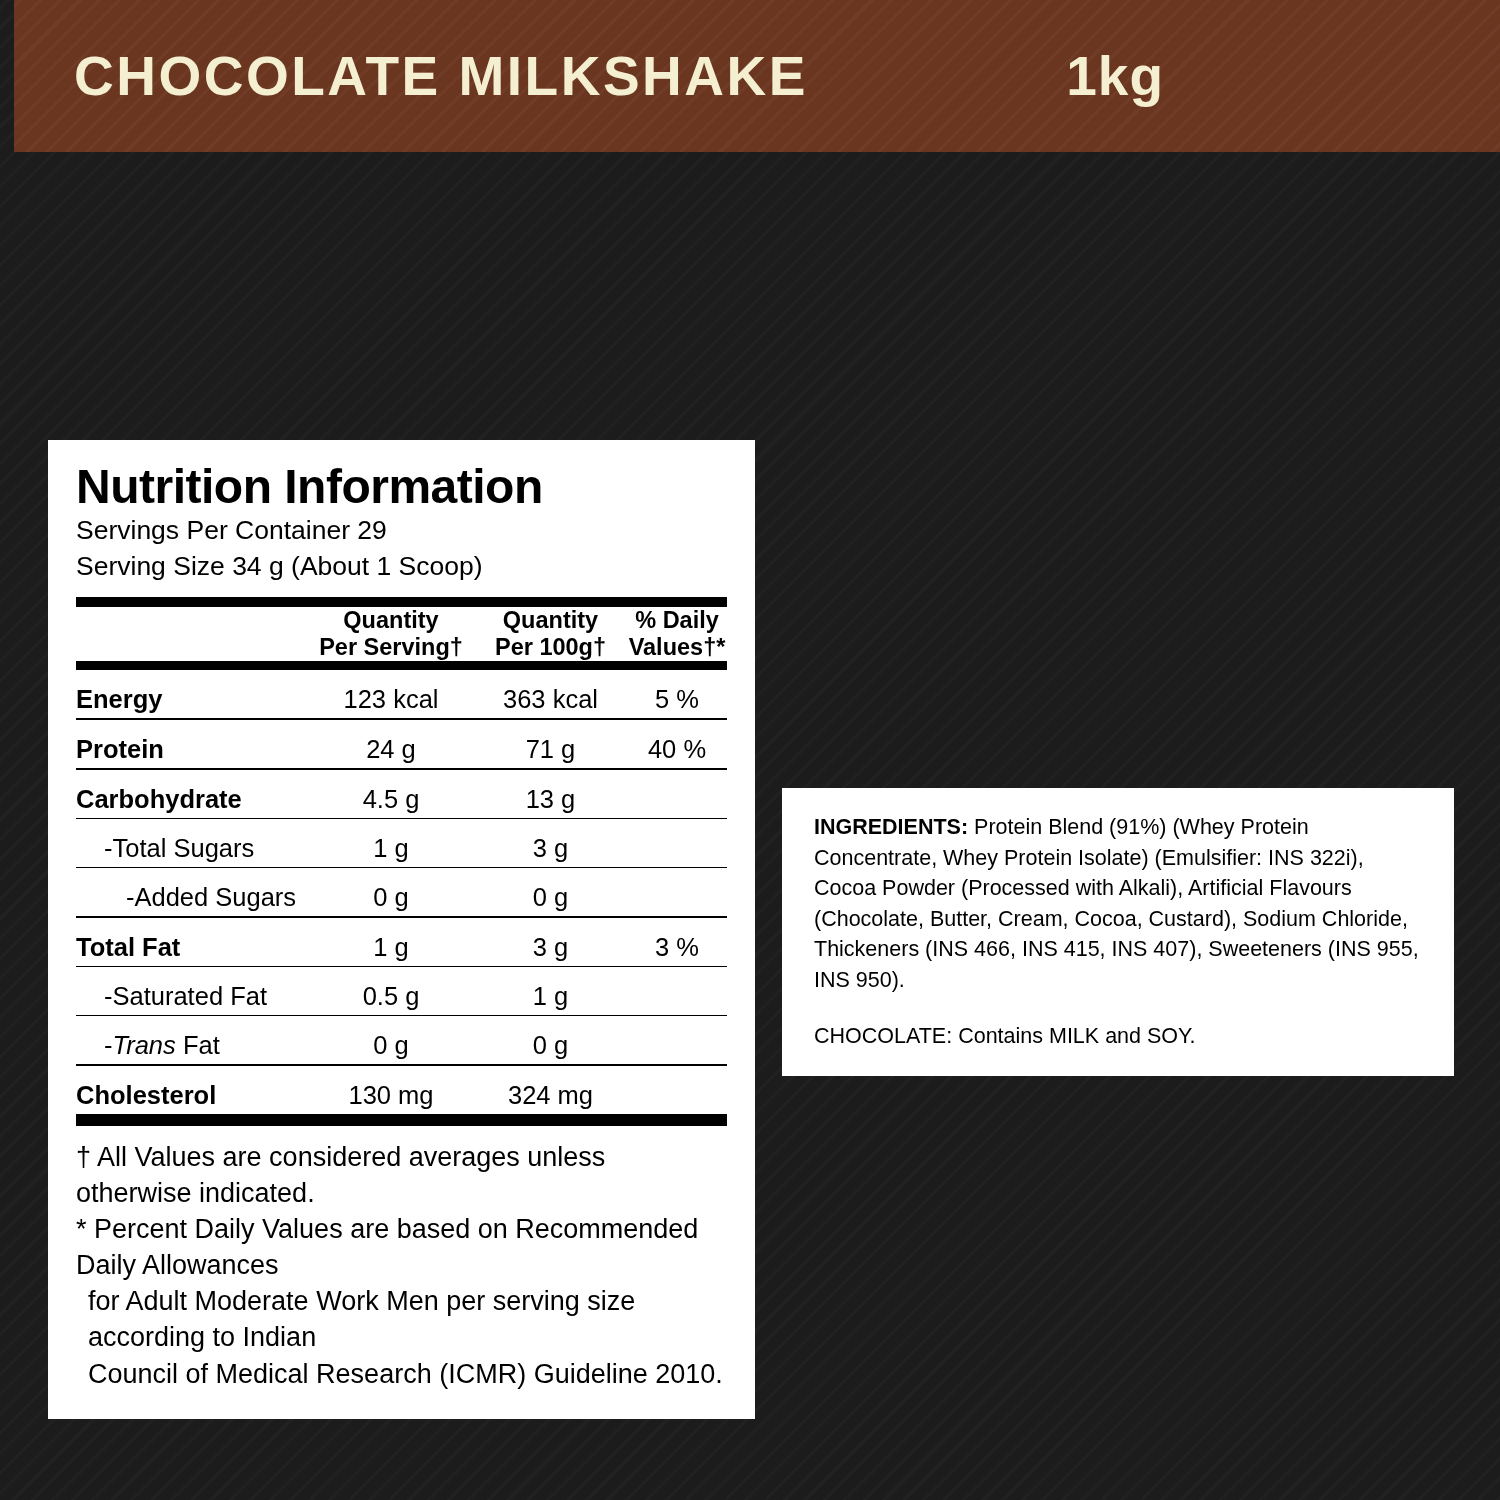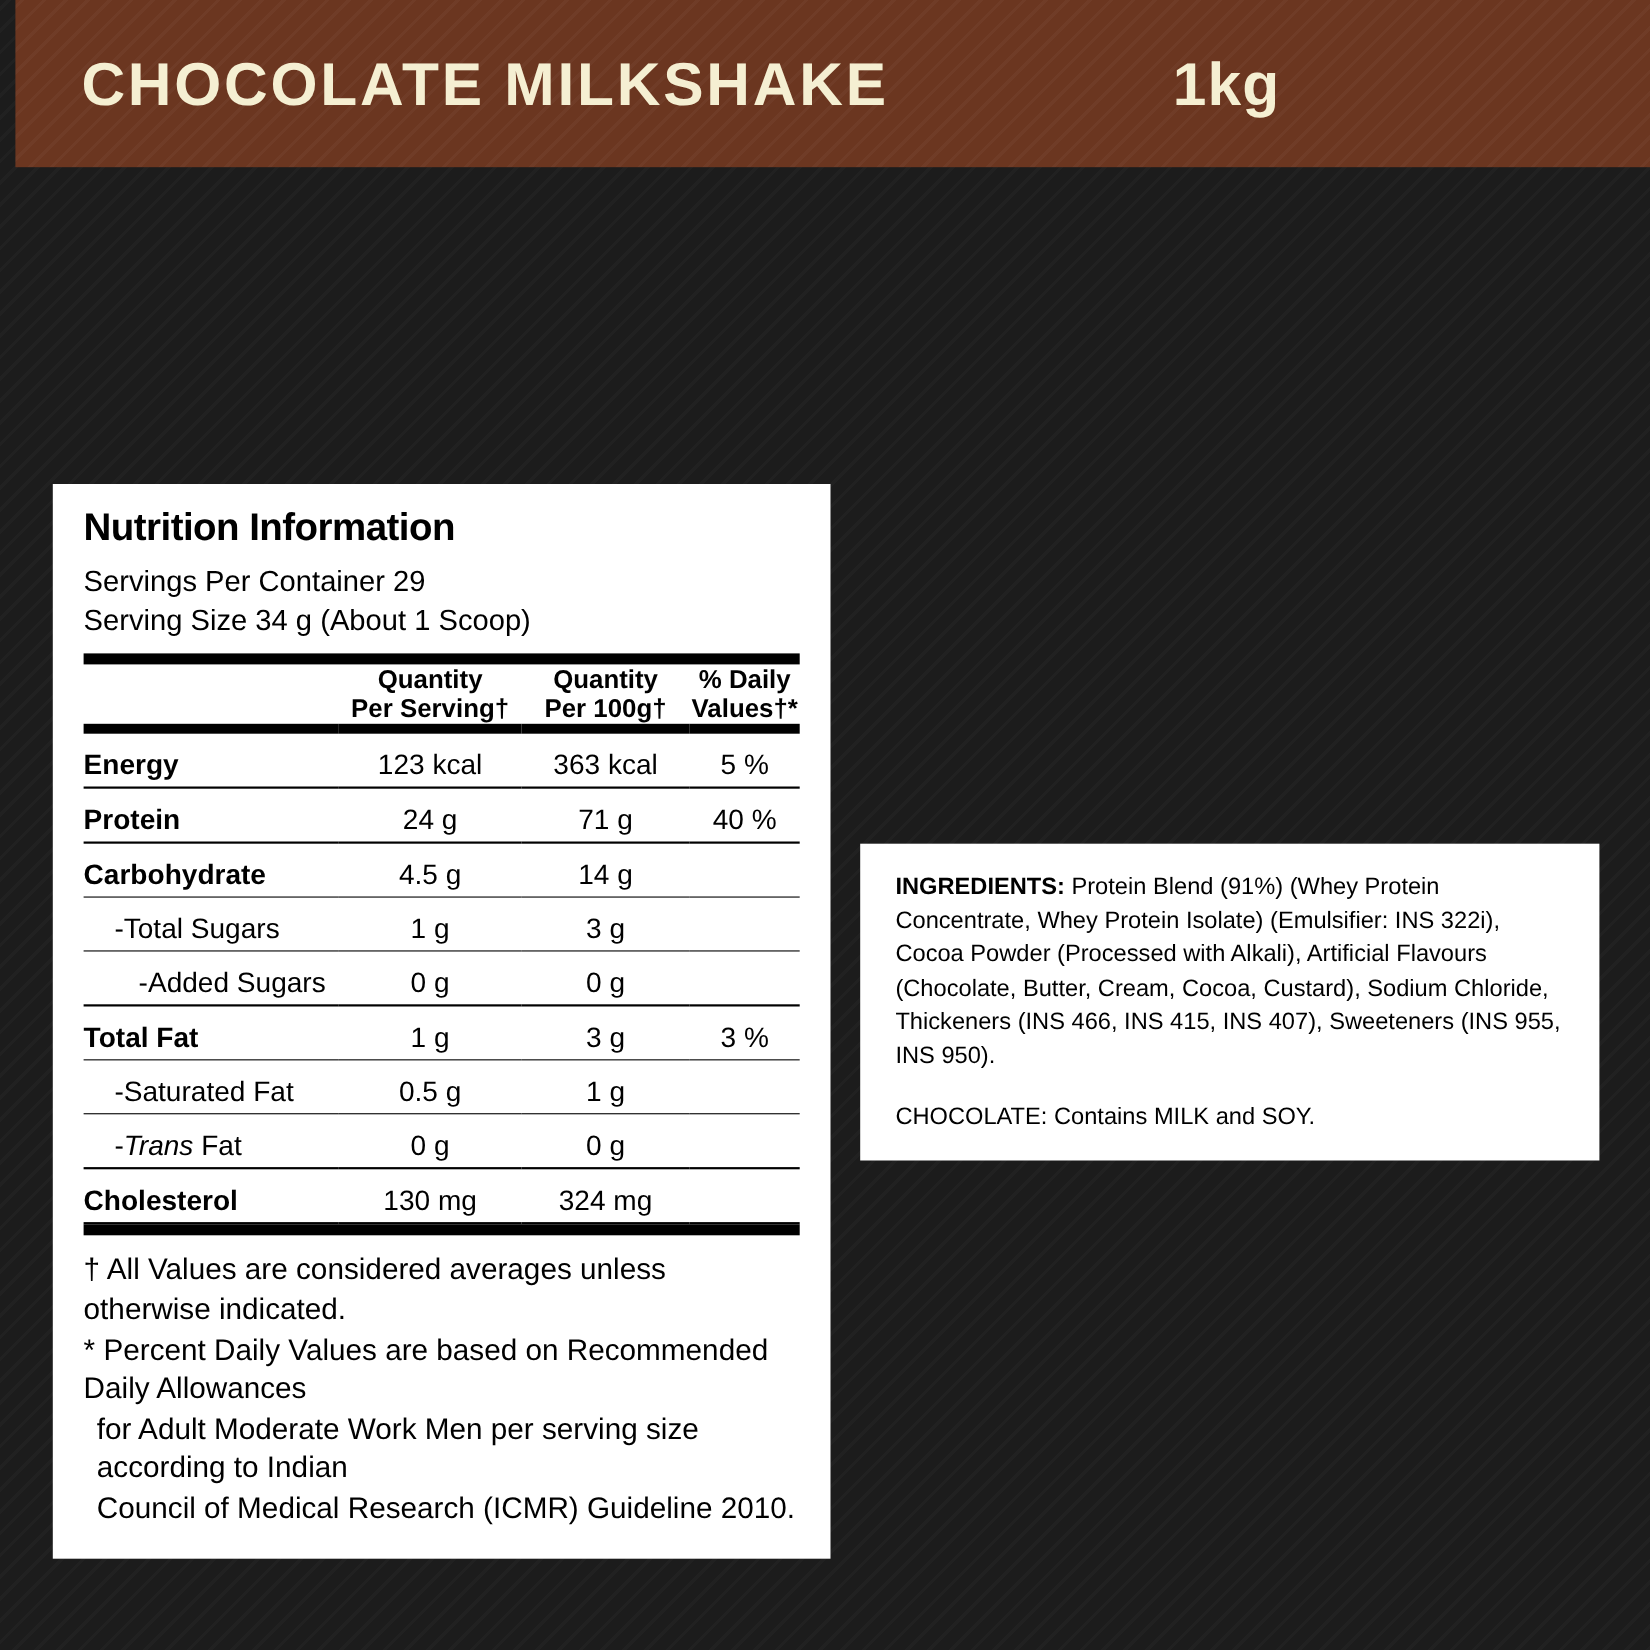--- a/index.html
+++ b/index.html
@@ -70,25 +70,25 @@
     position: absolute;
     left: 48px;
     top: 440px;
     width: 707px;
     background: #ffffff;
     box-sizing: border-box;
     padding: 22px 28px 26px 28px;
     color: #000;
   }
   #nutrition-heading {
-    font-size: 35px;
+    font-size: 48px;
     font-weight: bold;
     letter-spacing: -0.5px;
     line-height: 1.05;
-    margin-bottom: 12px;
+    margin-bottom: 1px;
   }
   .serv-line {
     font-size: 26.5px;
     line-height: 1.35;
   }
 
   .rule-thick {
     height: 10px;
     background: #000;
     margin-top: 12px;
@@ -163,21 +163,21 @@
     font-size: 27px;
     line-height: 1.32;
   }
   #footnotes div { margin-bottom: 1px; }
   .fn-indent { padding-left: 12px; }
 
   
   #ingredients-panel {
     position: absolute;
     left: 782px;
-    top: 767px;
+    top: 788px;
     width: 672px;
     background: #ffffff;
     box-sizing: border-box;
     padding: 24px 30px 24px 32px;
     color: #000;
     font-size: 21.5px;
     line-height: 1.42;
   }
   #ingredients-text { margin: 0; }
   #allergens-text { margin: 26px 0 0 0; }
@@ -236,21 +236,21 @@
         </tr>
         <tr class="nrow">
           <td class="label">Protein</td>
           <td class="val">24 g</td>
           <td class="val">71 g</td>
           <td class="val">40 %</td>
         </tr>
         <tr class="nrow thinner">
           <td class="label">Carbohydrate</td>
           <td class="val">4.5 g</td>
-          <td class="val">14 g</td>
+          <td class="val">13 g</td>
           <td class="val"></td>
         </tr>
         <tr class="nrow thinner">
           <td class="label sub">-Total Sugars</td>
           <td class="val">1 g</td>
           <td class="val">3 g</td>
           <td class="val"></td>
         </tr>
         <tr class="nrow">
           <td class="label sub2">-Added Sugars</td>

